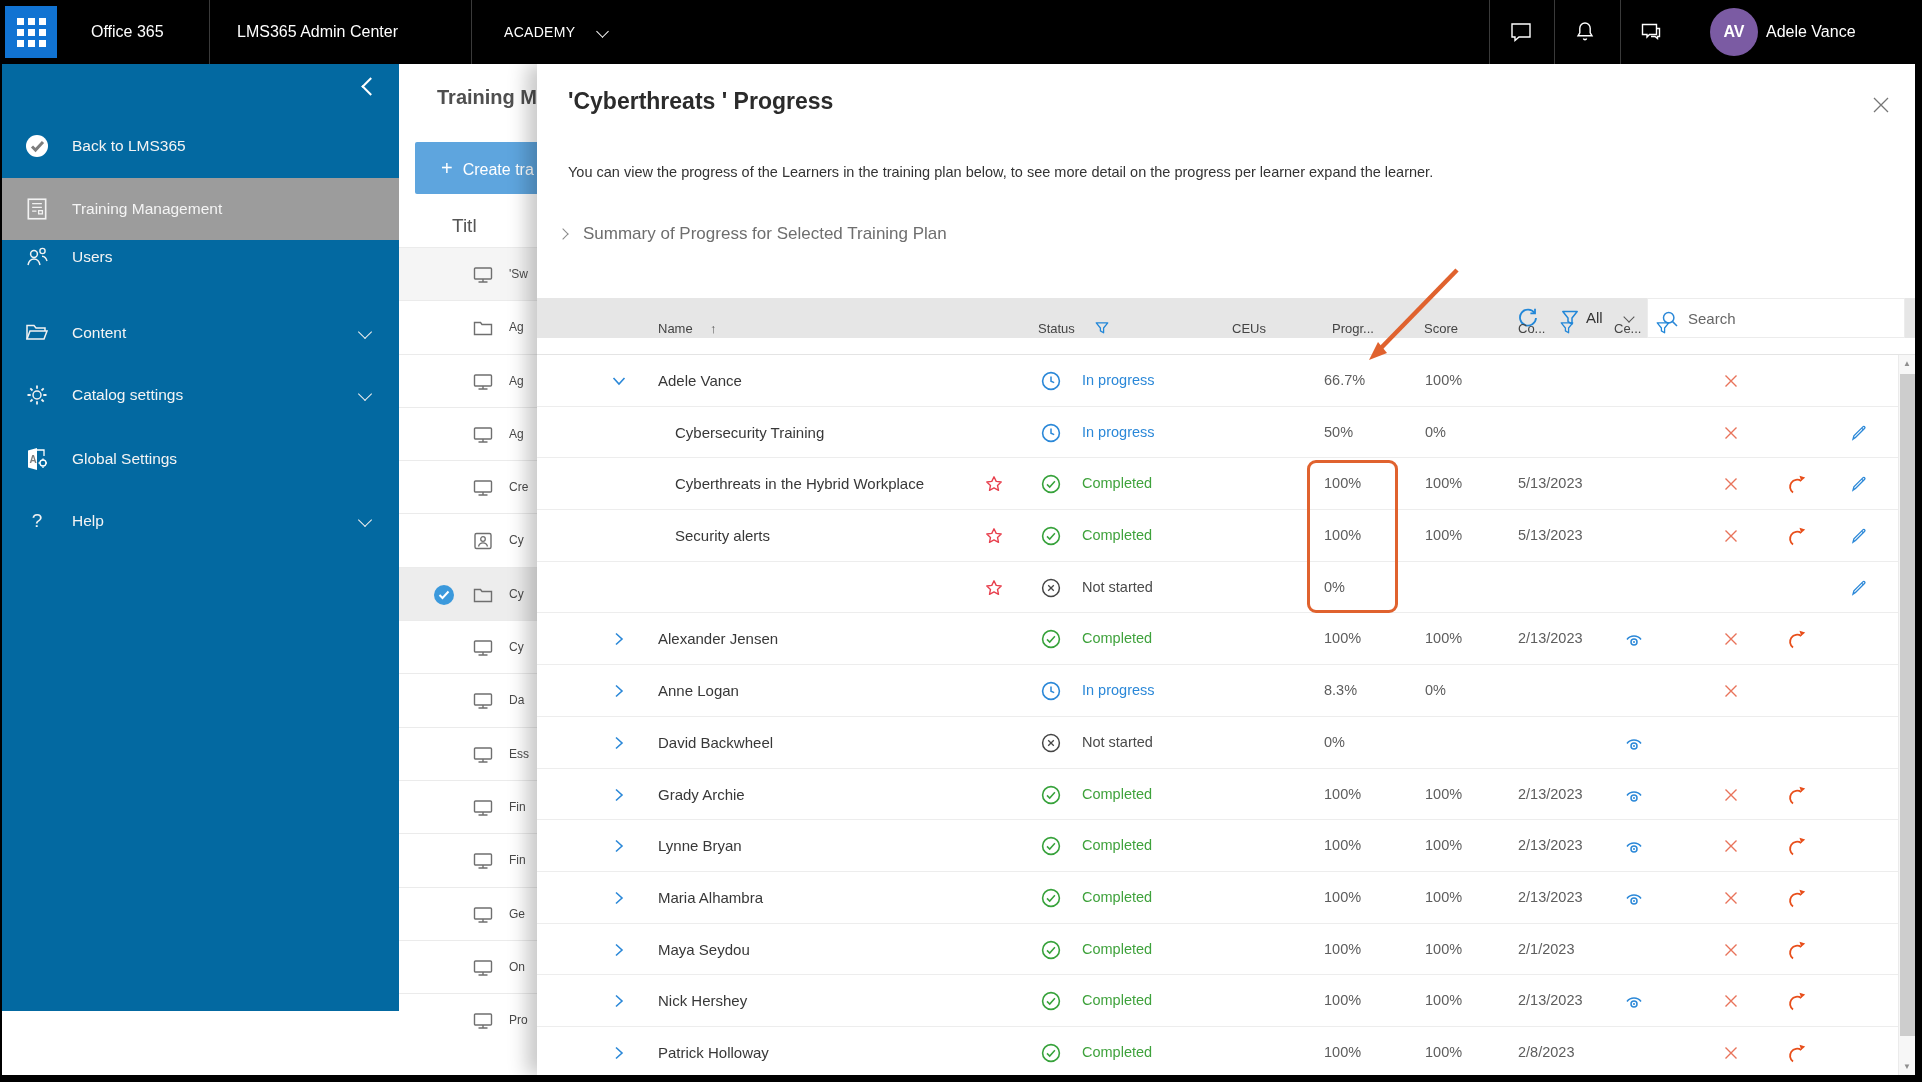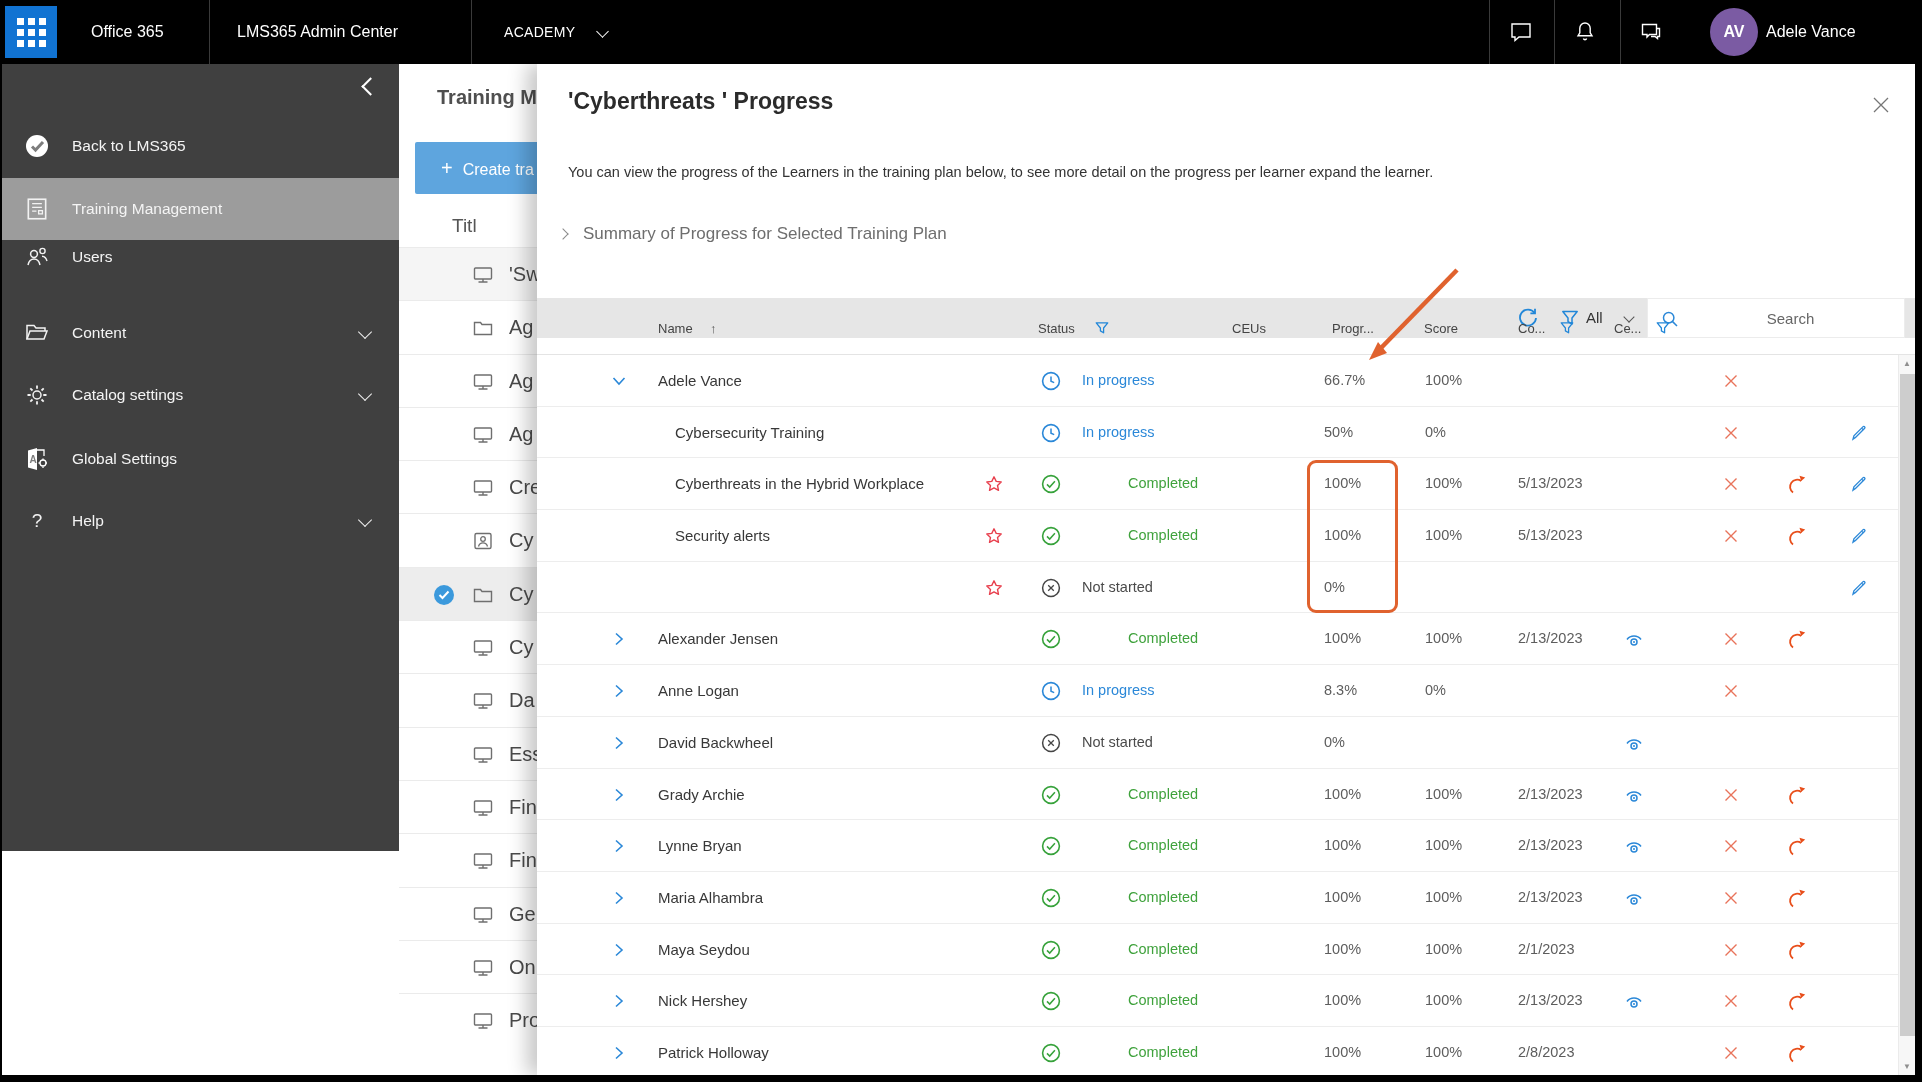--- a/index.html
+++ b/index.html
@@ -15,78 +15,78 @@
   .tb-brand { left:91px; }
   .tb-admin { left:237px; }
   .tb-tenant { left:504px; font-size:14px; letter-spacing:0.3px; }
   .tdiv { position:absolute; top:0; width:1px; height:64px; background:#3a3a3a; }
   .tb-chevron { position:absolute; left:598px; top:27px; width:9px; height:9px; border-right:1.5px solid #fff; border-bottom:1.5px solid #fff; transform:rotate(45deg); }
   .tb-icon { position:absolute; top:19px; width:26px; height:26px; cursor:pointer; }
   .avatar { position:absolute; left:1710px; top:8px; width:48px; height:48px; border-radius:50%; background:#7b5ba3; color:#fff; text-align:center; line-height:48px; font-size:16px; font-weight:bold; cursor:pointer; }
   .tb-user { left:1766px; }
 
   
-  .sidebar { position:absolute; left:0; top:64px; width:399px; height:787px; background:#404040; color:#f4f4f4; z-index:10; }
+  .sidebar { position:absolute; left:0; top:64px; width:399px; height:947px; background:#0369a1; color:#f4f4f4; z-index:10; }
   .collapse { position:absolute; left:364px; top:16px; width:13px; height:13px; border-left:2px solid #fff; border-bottom:2px solid #fff; transform:rotate(45deg); cursor:pointer; }
   .sitem { position:absolute; left:0; width:399px; height:62px; cursor:pointer; }
   .sitem.active { background:#9c9c9c; }
   .sicon { position:absolute; left:24px; top:18px; width:26px; height:26px; }
   .slabel { position:absolute; left:72px; top:0; line-height:62px; font-size:15.5px; white-space:nowrap; }
   .schev { position:absolute; left:360px; top:25px; width:10px; height:10px; border-right:1.6px solid #eee; border-bottom:1.6px solid #eee; transform:rotate(45deg); }
   .help-q { font-size:19px; color:#f2f2f2; line-height:26px; text-align:center; width:26px; display:inline-block; }
 
   
   .midpanel { position:absolute; left:399px; top:64px; width:138px; height:1011px; background:#fff; overflow:hidden; z-index:15; }
   .mid-title { position:absolute; left:38px; top:22px; font-size:20px; font-weight:600; color:#4f4f4f; white-space:nowrap; }
   .createbtn { position:absolute; left:16px; top:78px; width:180px; height:52px; background:#5ea5de; color:#fff; border:none; border-radius:2px; font-size:16px; text-align:left; padding-left:26px; white-space:nowrap; cursor:pointer; font-family:inherit; }
   .createbtn .plus { font-size:20px; font-weight:300; margin-right:10px; }
   .mid-colhead { position:absolute; left:53px; top:142px; height:40px; line-height:40px; font-size:19px; color:#555; }
   .mlist { position:absolute; left:0; top:183px; width:138px; }
   .mrow { position:relative; height:53.3px; border-top:1px solid #ebebeb; cursor:pointer; }
   .mrow.highlighted { background:#f5f5f5; }
   .mrow.selected { background:#ededed; }
   .mic { position:absolute; left:73px; top:17px; }
-  .mtx { position:absolute; left:110px; top:0; line-height:53.3px; font-size:20px; color:#4a4a4a; white-space:nowrap; }
+  .mtx { position:absolute; left:110px; top:0; line-height:53.3px; font-size:12px; color:#4a4a4a; white-space:nowrap; }
   .selchk { position:absolute; left:35px; top:17px; width:20px; height:20px; border-radius:50%; background:#3b99dc; display:flex; align-items:center; justify-content:center; }
 
   
   .overlay { position:absolute; left:537px; top:64px; width:1378px; height:1011px; background:#fff; box-shadow:-10px 0 18px rgba(0,0,0,0.22); z-index:30; }
   .p-title { position:absolute; left:31px; top:24px; font-size:23px; font-weight:600; color:#2b2b2b; white-space:nowrap; }
   .p-close { position:absolute; left:1333px; top:30px; width:22px; height:22px; cursor:pointer; }
   .p-desc { position:absolute; left:31px; top:100px; font-size:14.5px; color:#333; white-space:nowrap; }
   .p-summary { position:absolute; left:22px; top:160px; height:24px; cursor:pointer; color:#6e6e6e; }
   .p-summary .chev { position:absolute; left:0; top:6px; width:8px; height:8px; border-right:1.5px solid #8a8a8a; border-top:1.5px solid #8a8a8a; transform:rotate(45deg); }
   .p-summary .txt { position:absolute; left:24px; top:0; font-size:17px; white-space:nowrap; }
 
   .toolbar { position:absolute; left:0; top:198px; width:1378px; height:40px; background:#e6e6e6;margin-top:36px; }
   .tb-refresh { position:absolute; left:979px; top:8px; cursor:pointer; }
   .tb-funnel { position:absolute; left:1023px; top:10px; cursor:pointer; }
   .tb-all { position:absolute; left:1049px; top:0; line-height:40px; font-size:15px; color:#333; cursor:pointer; }
   .tb-allchev { position:absolute; left:1088px; top:15px; width:8px; height:8px; border-right:1.4px solid #555; border-bottom:1.4px solid #555; transform:rotate(45deg); cursor:pointer; }
   .searchbox { position:absolute; left:1110px; top:0; width:258px; height:40px; background:#fff; border:1px solid #ececec; }
   .searchbox svg { position:absolute; left:12px; top:10px; }
-  .searchbox input { position:absolute; left:40px; top:0; width:205px; height:38px; border:none; outline:none; font-size:15px; color:#333; font-family:inherit;text-align:center; }
+  .searchbox input { position:absolute; left:40px; top:0; width:205px; height:38px; border:none; outline:none; font-size:15px; color:#333; font-family:inherit; }
   .searchbox input::placeholder { color:#666; }
 
   .thead { position:absolute; left:0; top:238px; width:1378px; height:53px; border-bottom:1px solid #e4e4e4; }
   .h { position:absolute; top:0; line-height:53px; font-size:13px; color:#444; white-space:nowrap; }
   .hfun { position:absolute; top:18px; cursor:pointer; }
   .h-name{left:121px}.h-sort{left:173px;color:#555}.h-status{left:501px}.h-ceus{left:695px}
   .h-prog{left:795px}.h-score{left:887px}.h-co{left:981px}.h-ce{left:1077px}
   .f-status{left:557px}.f-co{left:1022px}.f-ce{left:1118px}
 
   .tbody { position:absolute; left:0; top:291px; width:1378px; height:720px; overflow:hidden; }
   .trow { position:relative; height:51.7px; border-bottom:1px solid #ededed; }
   .c-chev { position:absolute; left:74px; top:18px; cursor:pointer; }
   .c-name { position:absolute; left:121px; top:0; line-height:51.7px; font-size:15px; color:#383838; white-space:nowrap; }
   .c-name.sub { left:138px; }
   .c-star { position:absolute; left:447px; top:16px; cursor:pointer; }
   .c-stic { position:absolute; left:504px; top:16px; }
   .c-sttx { position:absolute; left:545px; top:0; line-height:51.7px; font-size:14.5px; white-space:nowrap; }
-  .st-in_progress { color:#2b88d8; } .st-completed { color:#3fa23c;margin-left:46px; } .st-not_started { color:#4a4a4a; }
+  .st-in_progress { color:#2b88d8; } .st-completed { color:#3fa23c; } .st-not_started { color:#4a4a4a; }
   .c-prog,.c-score,.c-date { position:absolute; top:0; line-height:51.7px; font-size:14.5px; color:#5d5d5d; white-space:nowrap; }
   .c-prog{left:787px}.c-score{left:888px}.c-date{left:981px}
   .c-eye{position:absolute;left:1085px;top:18px;cursor:pointer}
   .c-x{position:absolute;left:1184px;top:16px;cursor:pointer}
   .c-redo{position:absolute;left:1248px;top:15px;cursor:pointer}
   .c-pencil{position:absolute;left:1312px;top:16px;cursor:pointer}
 
   .anno-rect { position:absolute; left:770px; top:396px; width:91px; height:153px; border:3px solid #e0622e; border-radius:9px; z-index:7; pointer-events:none; }
   .anno-arrow { position:absolute; left:820px; top:192px; z-index:7; pointer-events:none; }
 

